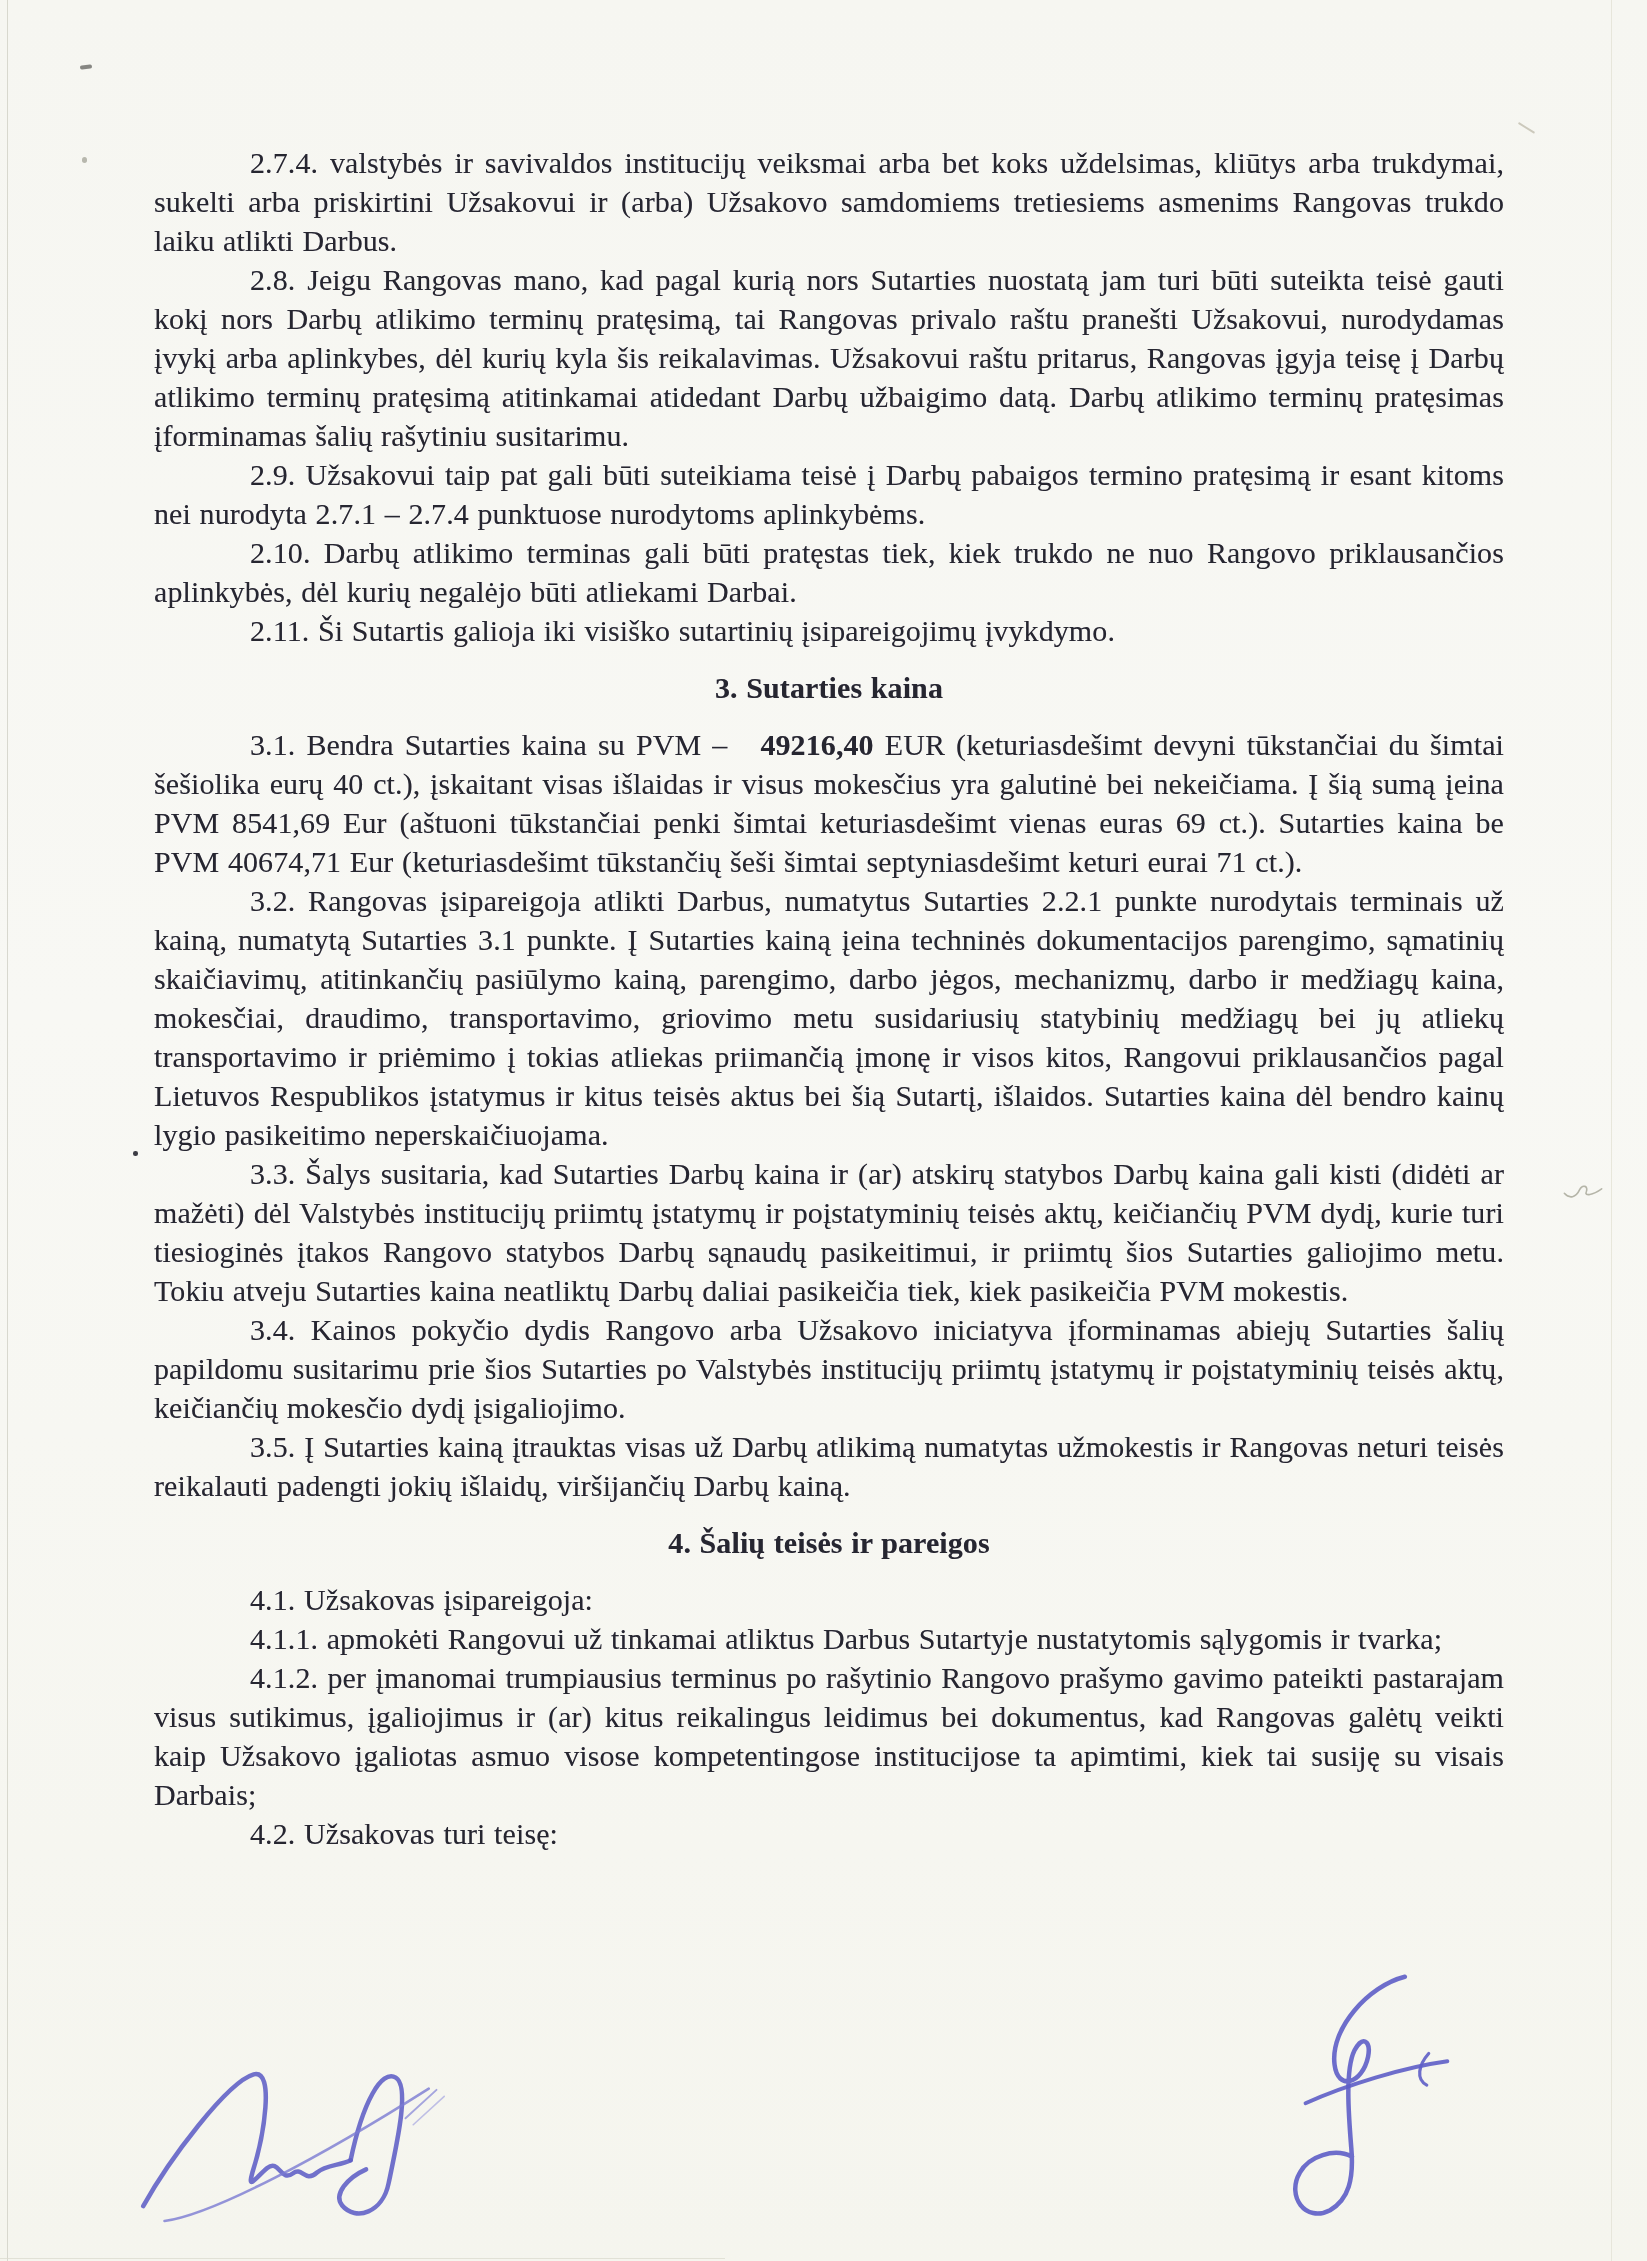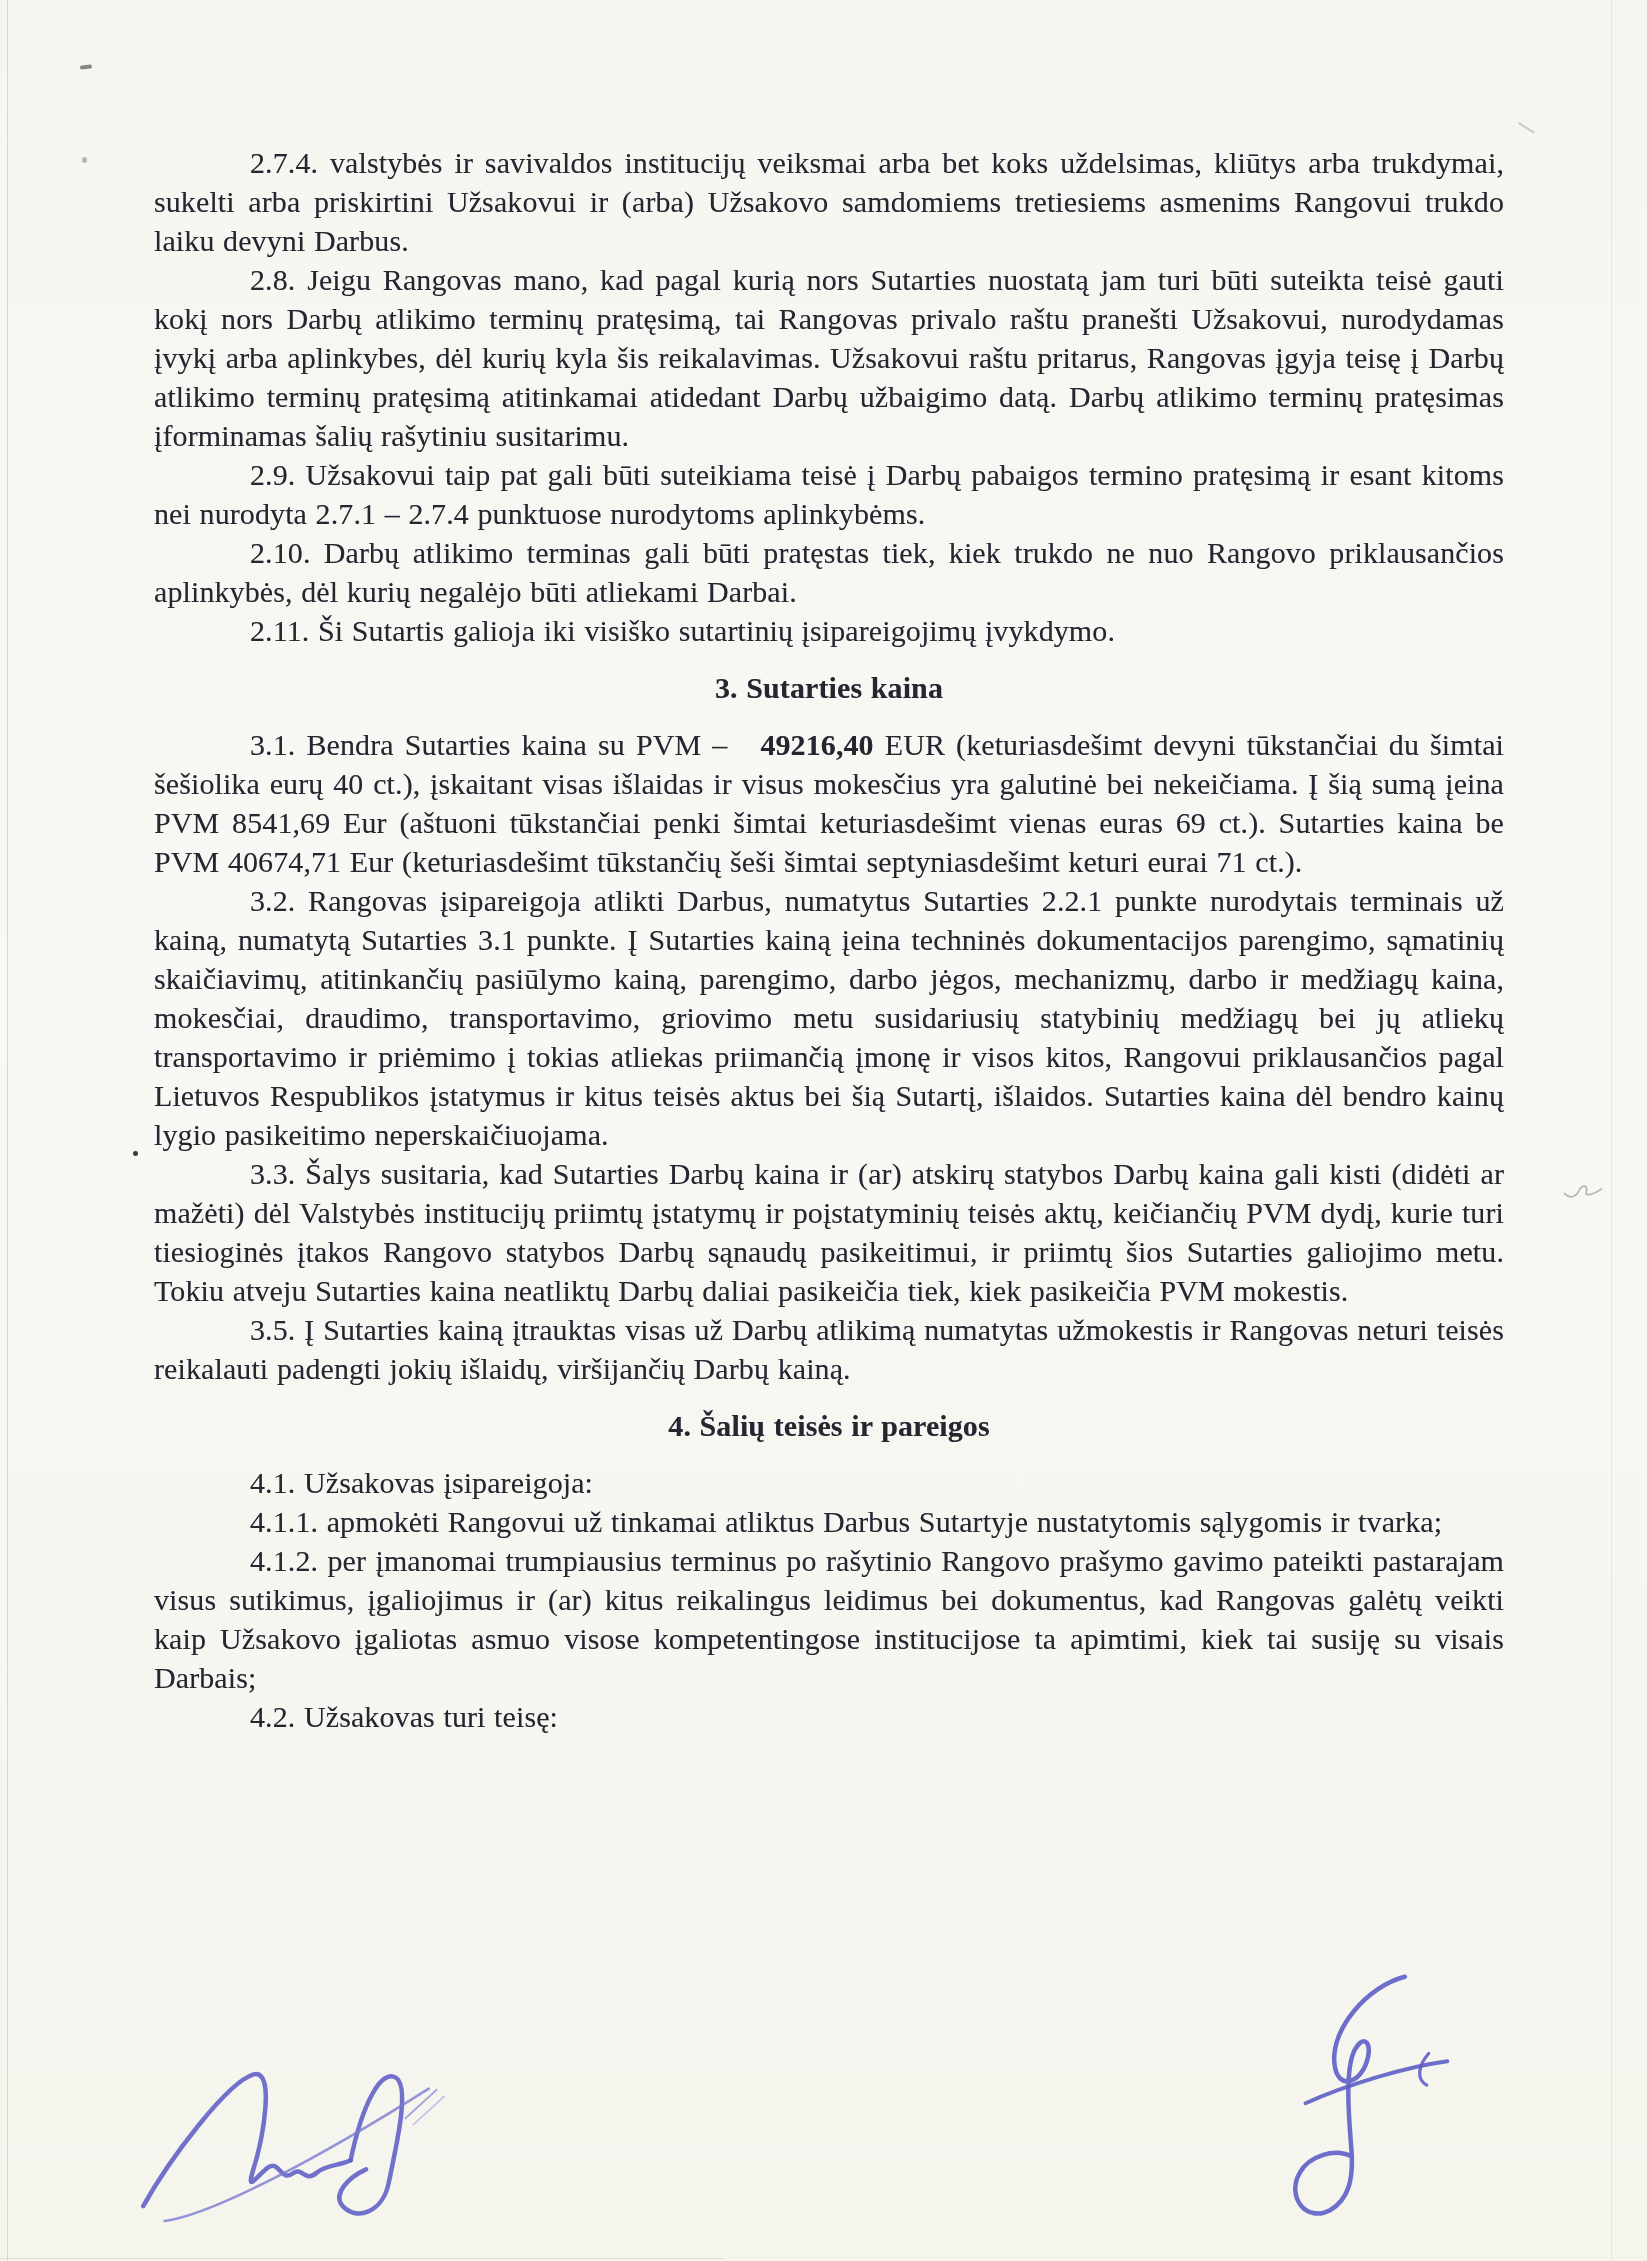--- a/index.html
+++ b/index.html
@@ -99,32 +99,33 @@
   <div class="corner-scratch"></div>
 
   <div class="pencil-squiggle">
     <svg width="40" height="18" viewBox="0 0 62 28">
       <path d="M2 16 C10 25 20 23 26 10 C30 2 40 4 36 14 C33 21 46 19 60 9" stroke="#b5b5a8" stroke-width="2.5" fill="none" stroke-linecap="round"></path>
     </svg>
   </div>
 
   <div class="text-block">
 
-    <p>2.7.4. valstybės ir savivaldos institucijų veiksmai arba bet koks uždelsimas, kliūtys arba trukdymai, sukelti arba priskirtini Užsakovui ir (arba) Užsakovo samdomiems tretiesiems asmenims Rangovui trukdo laiku devyni Darbus.</p>
+    <p>2.7.4. valstybės ir savivaldos institucijų veiksmai arba bet koks uždelsimas, kliūtys arba trukdymai, sukelti arba priskirtini Užsakovui ir (arba) Užsakovo samdomiems tretiesiems asmenims Rangovas trukdo laiku atlikti Darbus.</p>
     <p>2.8. Jeigu Rangovas mano, kad pagal kurią nors Sutarties nuostatą jam turi būti suteikta teisė gauti kokį nors Darbų atlikimo terminų pratęsimą, tai Rangovas privalo raštu pranešti Užsakovui, nurodydamas įvykį arba aplinkybes, dėl kurių kyla šis reikalavimas. Užsakovui raštu pritarus, Rangovas įgyja teisę į Darbų atlikimo terminų pratęsimą atitinkamai atidedant Darbų užbaigimo datą. Darbų atlikimo terminų pratęsimas įforminamas šalių rašytiniu susitarimu.</p>
     <p>2.9. Užsakovui taip pat gali būti suteikiama teisė į Darbų pabaigos termino pratęsimą ir esant kitoms nei nurodyta 2.7.1 – 2.7.4 punktuose nurodytoms aplinkybėms.</p>
     <p>2.10. Darbų atlikimo terminas gali būti pratęstas tiek, kiek trukdo ne nuo Rangovo priklausančios aplinkybės, dėl kurių negalėjo būti atliekami Darbai.</p>
     <p>2.11. Ši Sutartis galioja iki visiško sutartinių įsipareigojimų įvykdymo.</p>
 
     <p class="section-heading">3. Sutarties kaina</p>
 
     <p><span>3.1. Bendra Sutarties kaina su PVM – </span><span class="price-bold">49216,40</span><span> EUR (keturiasdešimt devyni tūkstančiai du šimtai šešiolika eurų 40 ct.), įskaitant visas išlaidas ir visus mokesčius yra galutinė bei nekeičiama. Į šią sumą įeina PVM 8541,69 Eur (aštuoni tūkstančiai penki šimtai keturiasdešimt vienas euras 69 ct.). Sutarties kaina be PVM 40674,71 Eur (keturiasdešimt tūkstančių šeši šimtai septyniasdešimt keturi eurai 71 ct.).</span></p>
 
     <p>3.2. Rangovas įsipareigoja atlikti Darbus, numatytus Sutarties 2.2.1 punkte nurodytais terminais už kainą, numatytą Sutarties 3.1 punkte. Į Sutarties kainą įeina techninės dokumentacijos parengimo, sąmatinių skaičiavimų, atitinkančių pasiūlymo kainą, parengimo, darbo jėgos, mechanizmų, darbo ir medžiagų kaina, mokesčiai, draudimo, transportavimo, griovimo metu susidariusių statybinių medžiagų bei jų atliekų transportavimo ir priėmimo į tokias atliekas priimančią įmonę ir visos kitos, Rangovui priklausančios pagal Lietuvos Respublikos įstatymus ir kitus teisės aktus bei šią Sutartį, išlaidos. Sutarties kaina dėl bendro kainų lygio pasikeitimo neperskaičiuojama.</p>
     <p>3.3. Šalys susitaria, kad Sutarties Darbų kaina ir (ar) atskirų statybos Darbų kaina gali kisti (didėti ar mažėti) dėl Valstybės institucijų priimtų įstatymų ir poįstatyminių teisės aktų, keičiančių PVM dydį, kurie turi tiesioginės įtakos Rangovo statybos Darbų sąnaudų pasikeitimui, ir priimtų šios Sutarties galiojimo metu. Tokiu atveju Sutarties kaina neatliktų Darbų daliai pasikeičia tiek, kiek pasikeičia PVM mokestis.</p>
+    <p>3.4. Kainos pokyčio dydis Rangovo arba Užsakovo iniciatyva įforminamas abiejų Sutarties šalių papildomu susitarimu prie šios Sutarties po Valstybės institucijų priimtų įstatymų ir poįstatyminių teisės aktų, keičiančių mokesčio dydį įsigaliojimo.</p>
     <p>3.5. Į Sutarties kainą įtrauktas visas už Darbų atlikimą numatytas užmokestis ir Rangovas neturi teisės reikalauti padengti jokių išlaidų, viršijančių Darbų kainą.</p>
 
     <p class="section-heading">4. Šalių teisės ir pareigos</p>
 
     <p>4.1. Užsakovas įsipareigoja:</p>
     <p>4.1.1. apmokėti Rangovui už tinkamai atliktus Darbus Sutartyje nustatytomis sąlygomis ir tvarka;</p>
     <p>4.1.2. per įmanomai trumpiausius terminus po rašytinio Rangovo prašymo gavimo pateikti pastarajam visus sutikimus, įgaliojimus ir (ar) kitus reikalingus leidimus bei dokumentus, kad Rangovas galėtų veikti kaip Užsakovo įgaliotas asmuo visose kompetentingose institucijose ta apimtimi, kiek tai susiję su visais Darbais;</p>
     <p>4.2. Užsakovas turi teisę:</p>
 
   </div>

